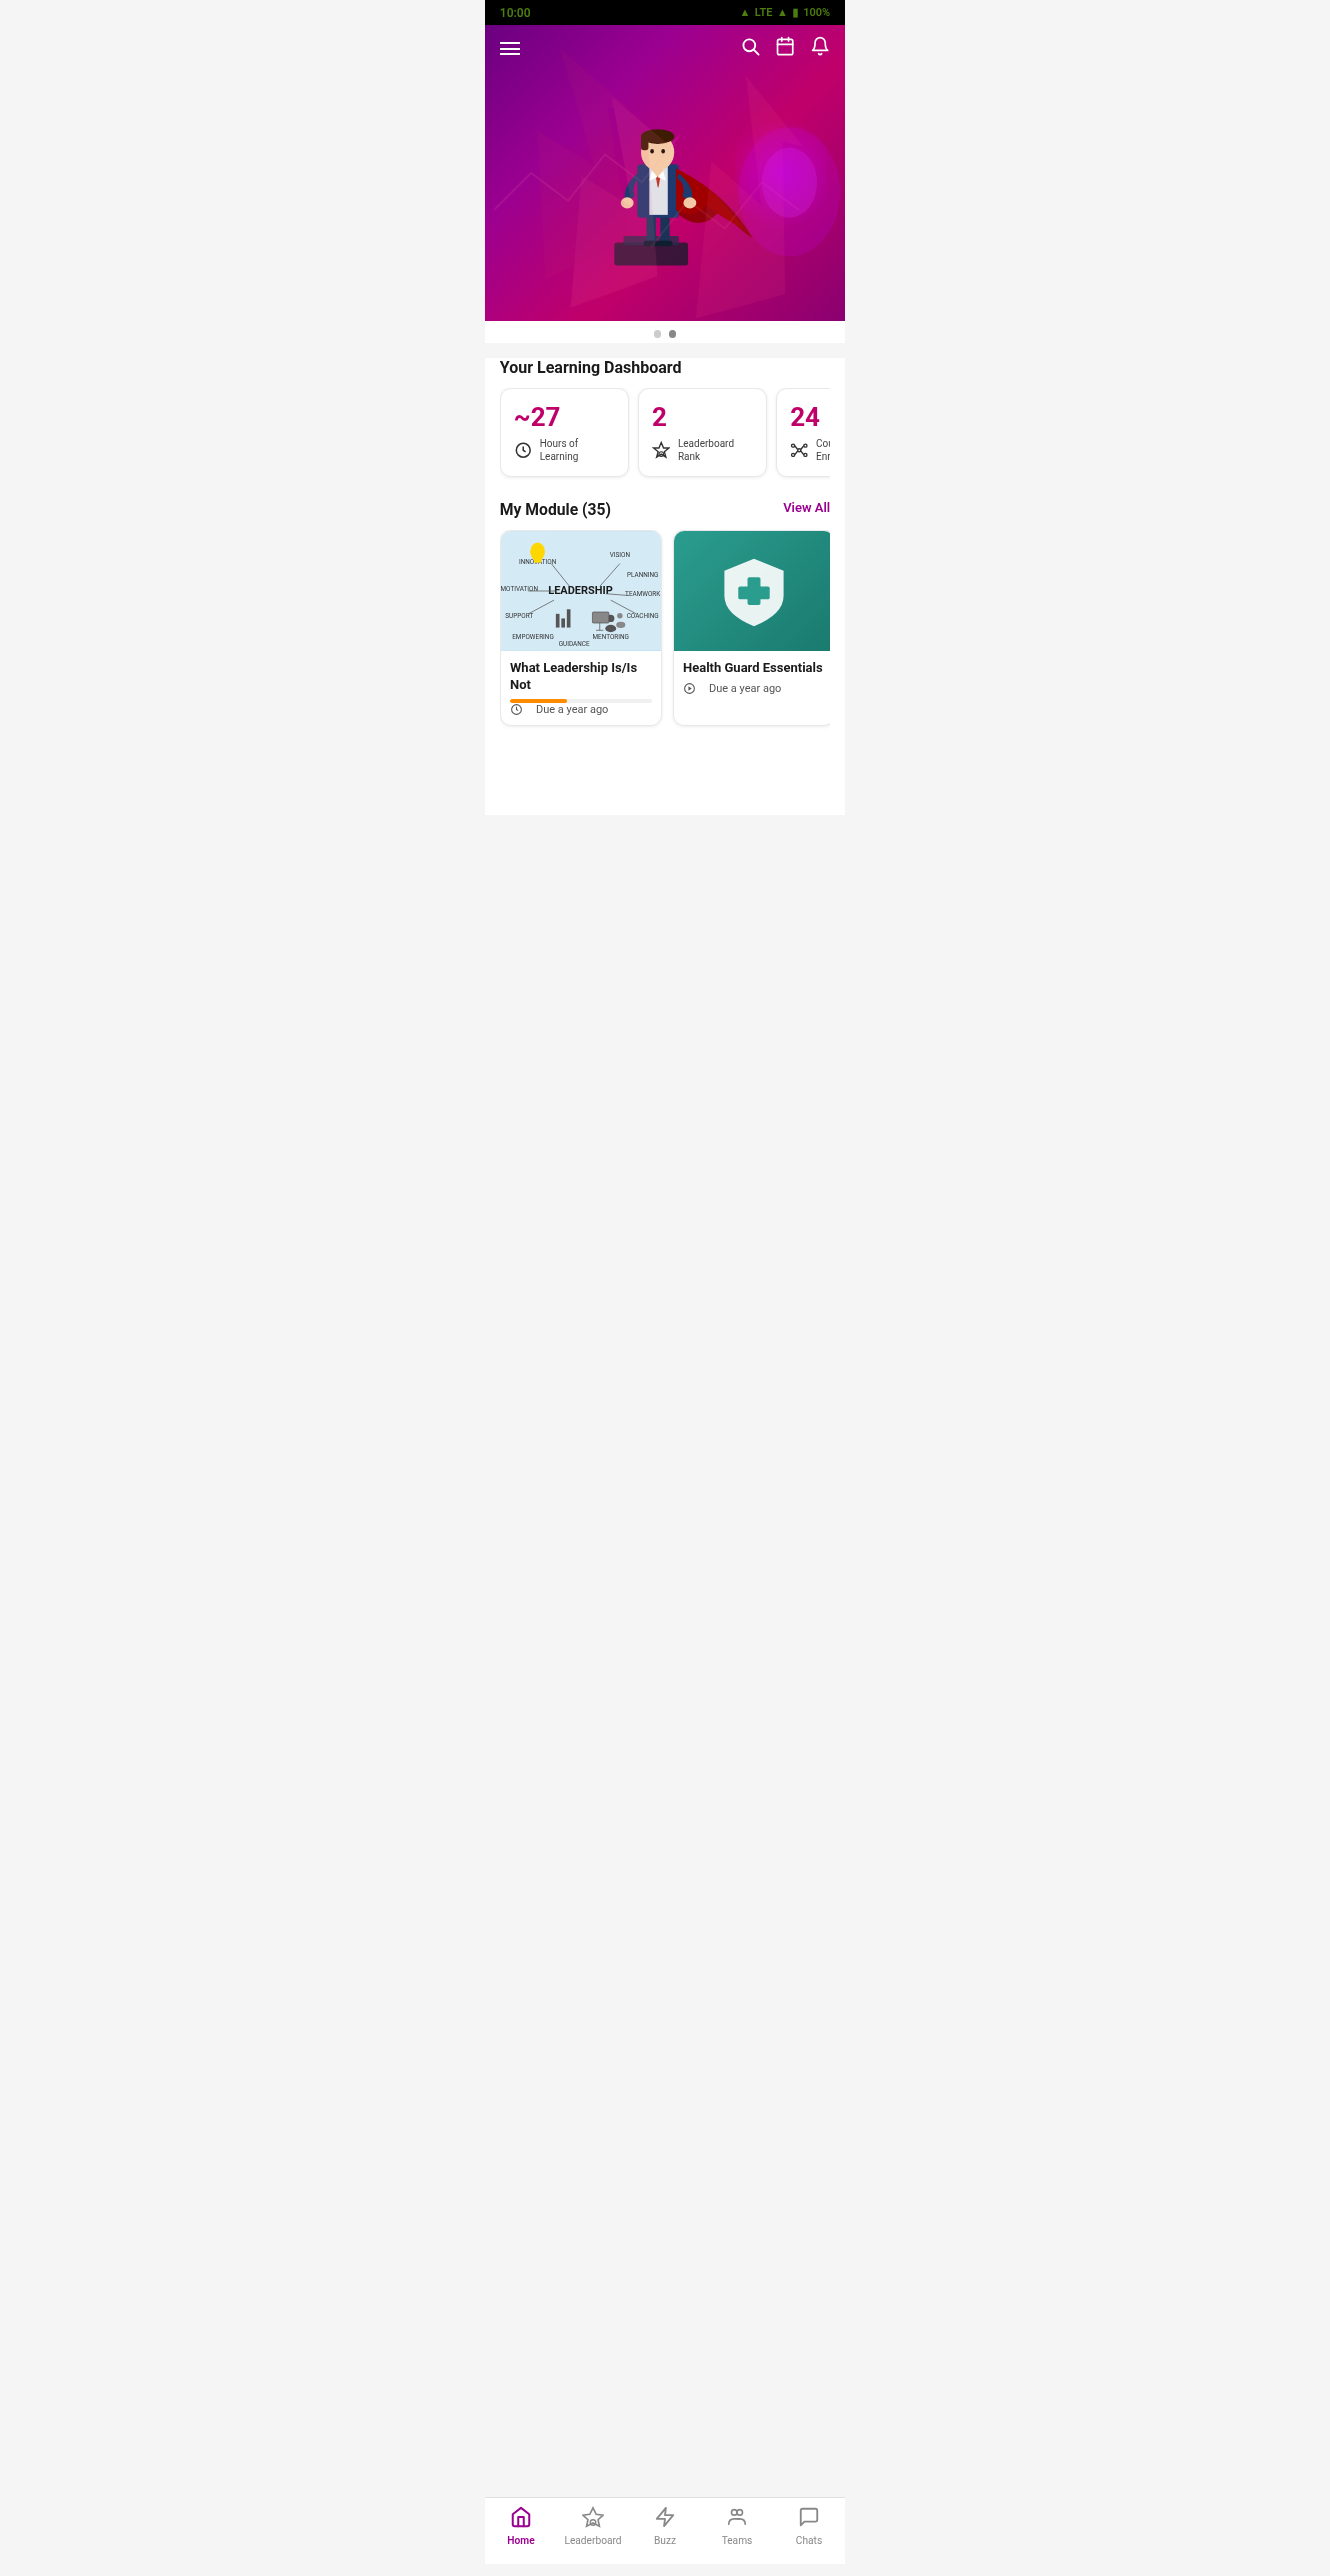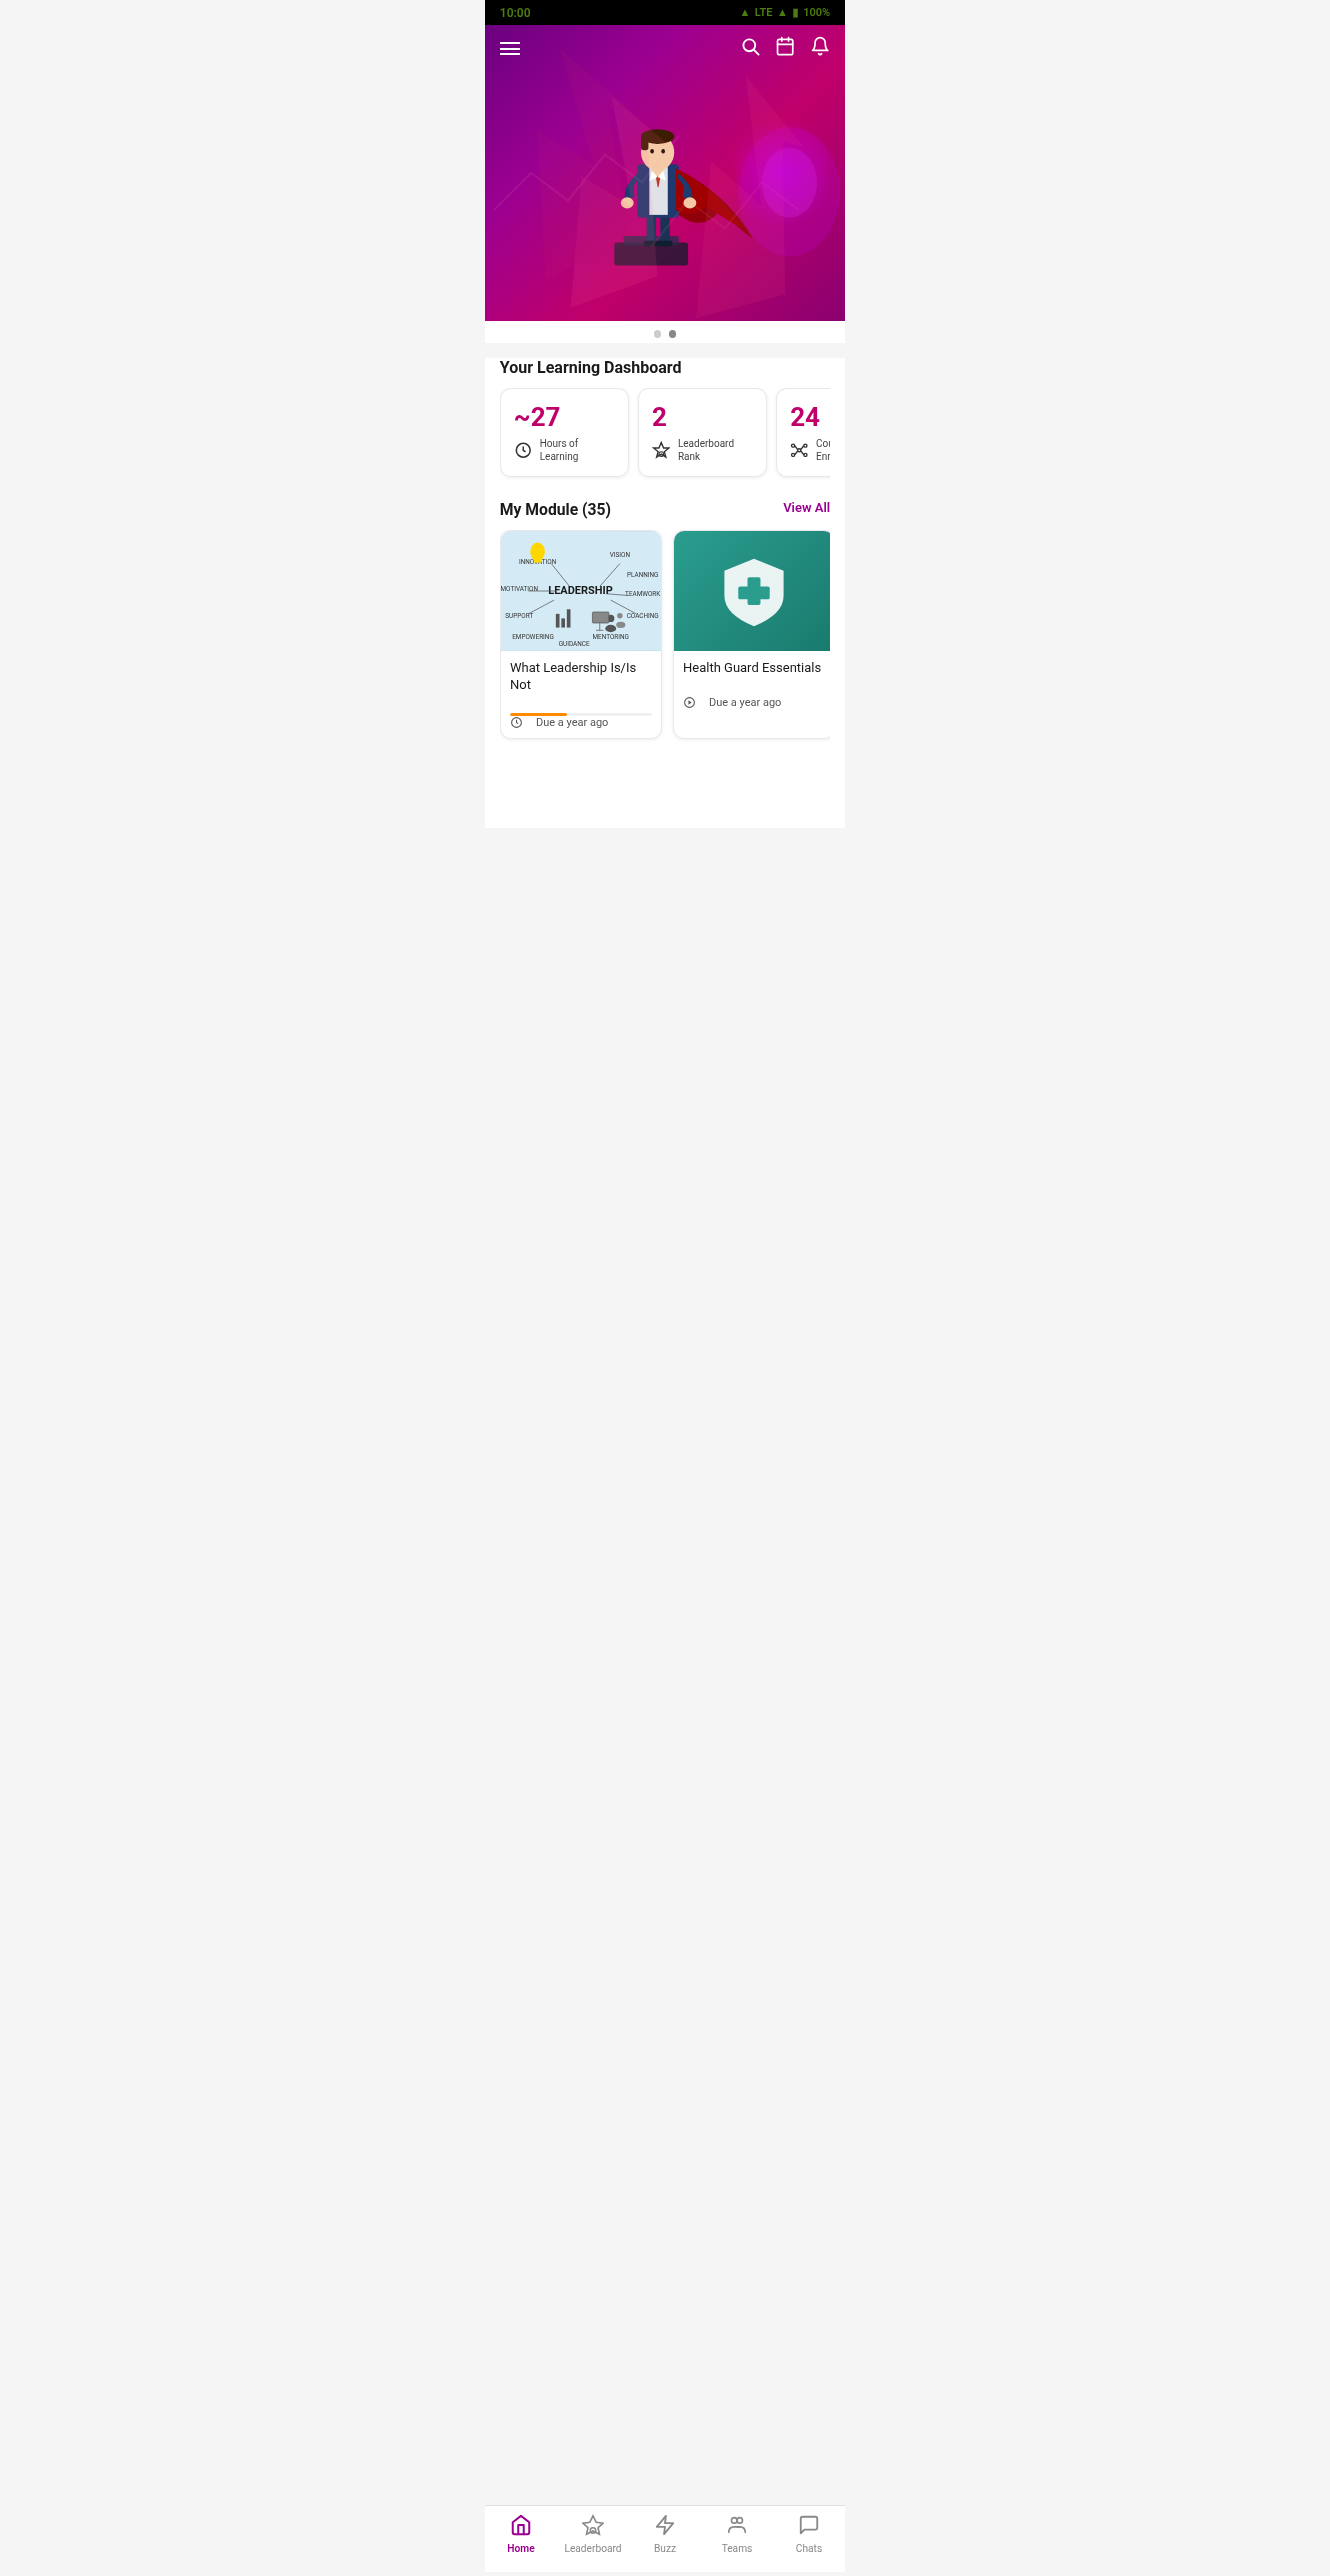--- a/index.html
+++ b/index.html
@@ -202,24 +202,24 @@
       border: 0.9px solid #e8e8e8;
       box-shadow: 0 0.9px 3.7px rgba(0,0,0,0.08);
       overflow: hidden;
       flex-shrink: 0;
     }
     .module-card-body {
       padding: 9.2px 9.2px 0;
     }
     .module-card-title {
       font-size: 13px;
-      font-weight: 400;
+      font-weight: 700;
       color: #1a1a1a;
       line-height: 1.3;
-      margin-bottom: 19px;
+      margin-bottom: 5px;
     }
     .module-card-due {
       display: flex;
       align-items: center;
       gap: 13px;
       font-size: 11px;
       color: #555;
       padding-bottom: 9.2px;
     }
     .progress-bar-container {
@@ -231,21 +231,21 @@
     }
     .progress-bar-fill {
       height: 100%;
       background: #FF8C00;
       border-radius: 1.8px;
     }
 
     
     .bottom-nav {
       position: fixed;
-      bottom: 4px;
+      bottom: 12px;
       left: 50%;
       transform: translateX(-50%);
       width: 360px;
       background: #fff;
       border-top: 0.9px solid #e0e0e0;
       display: flex;
       justify-content: space-around;
       align-items: center;
       padding: 7.4px 0 18.5px;
       z-index: 100;

